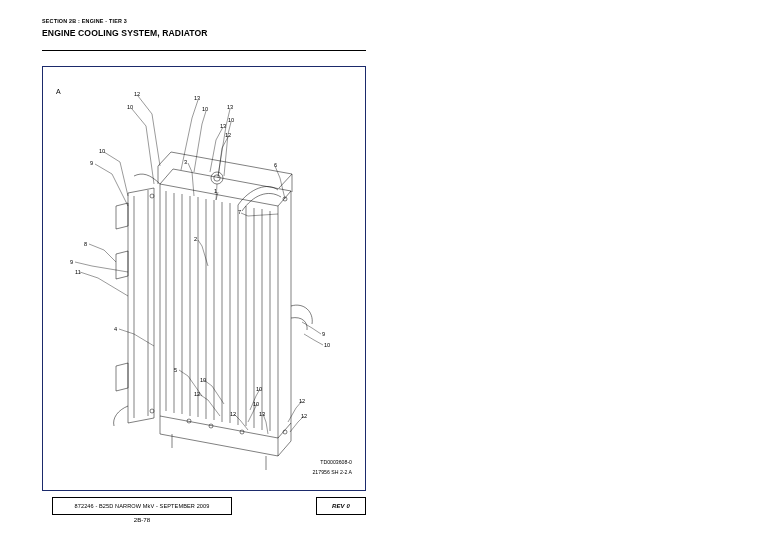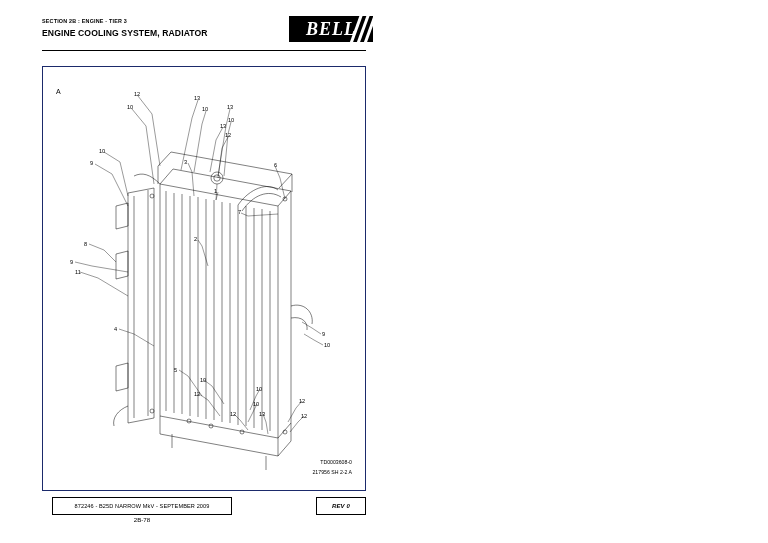--- a/index.html
+++ b/index.html
@@ -179,26 +179,20 @@
 <div class="page">
 
   <div class="sheet left">
 
     <div class="hdr">
       <div class="sec-small">SECTION 2B : ENGINE - TIER 3</div>
       <div class="sec-title">ENGINE COOLING SYSTEM, RADIATOR</div>
     </div>
     <div class="hdr-rule"></div>
 
-    <div class="logo left-logo">
-      <div class="txt">BELL</div>
-      <div class="slash s1"></div>
-      <div class="slash s2"></div>
-      <div class="slash s3"></div>
-    </div>
 
     <div class="frame"></div>
 
     <div class="drawing">
       <svg width="324" height="425" viewBox="0 0 324 425" xmlns="http://www.w3.org/2000/svg">
         <g fill="none" stroke="#000" stroke-width="0.5">
 
           <path d="M118 118 L236 140 L236 372 L118 350 Z"></path>
           <path d="M118 118 L131 103 L249 125 L236 140"></path>
           <path d="M249 125 L249 357 L236 372"></path>

